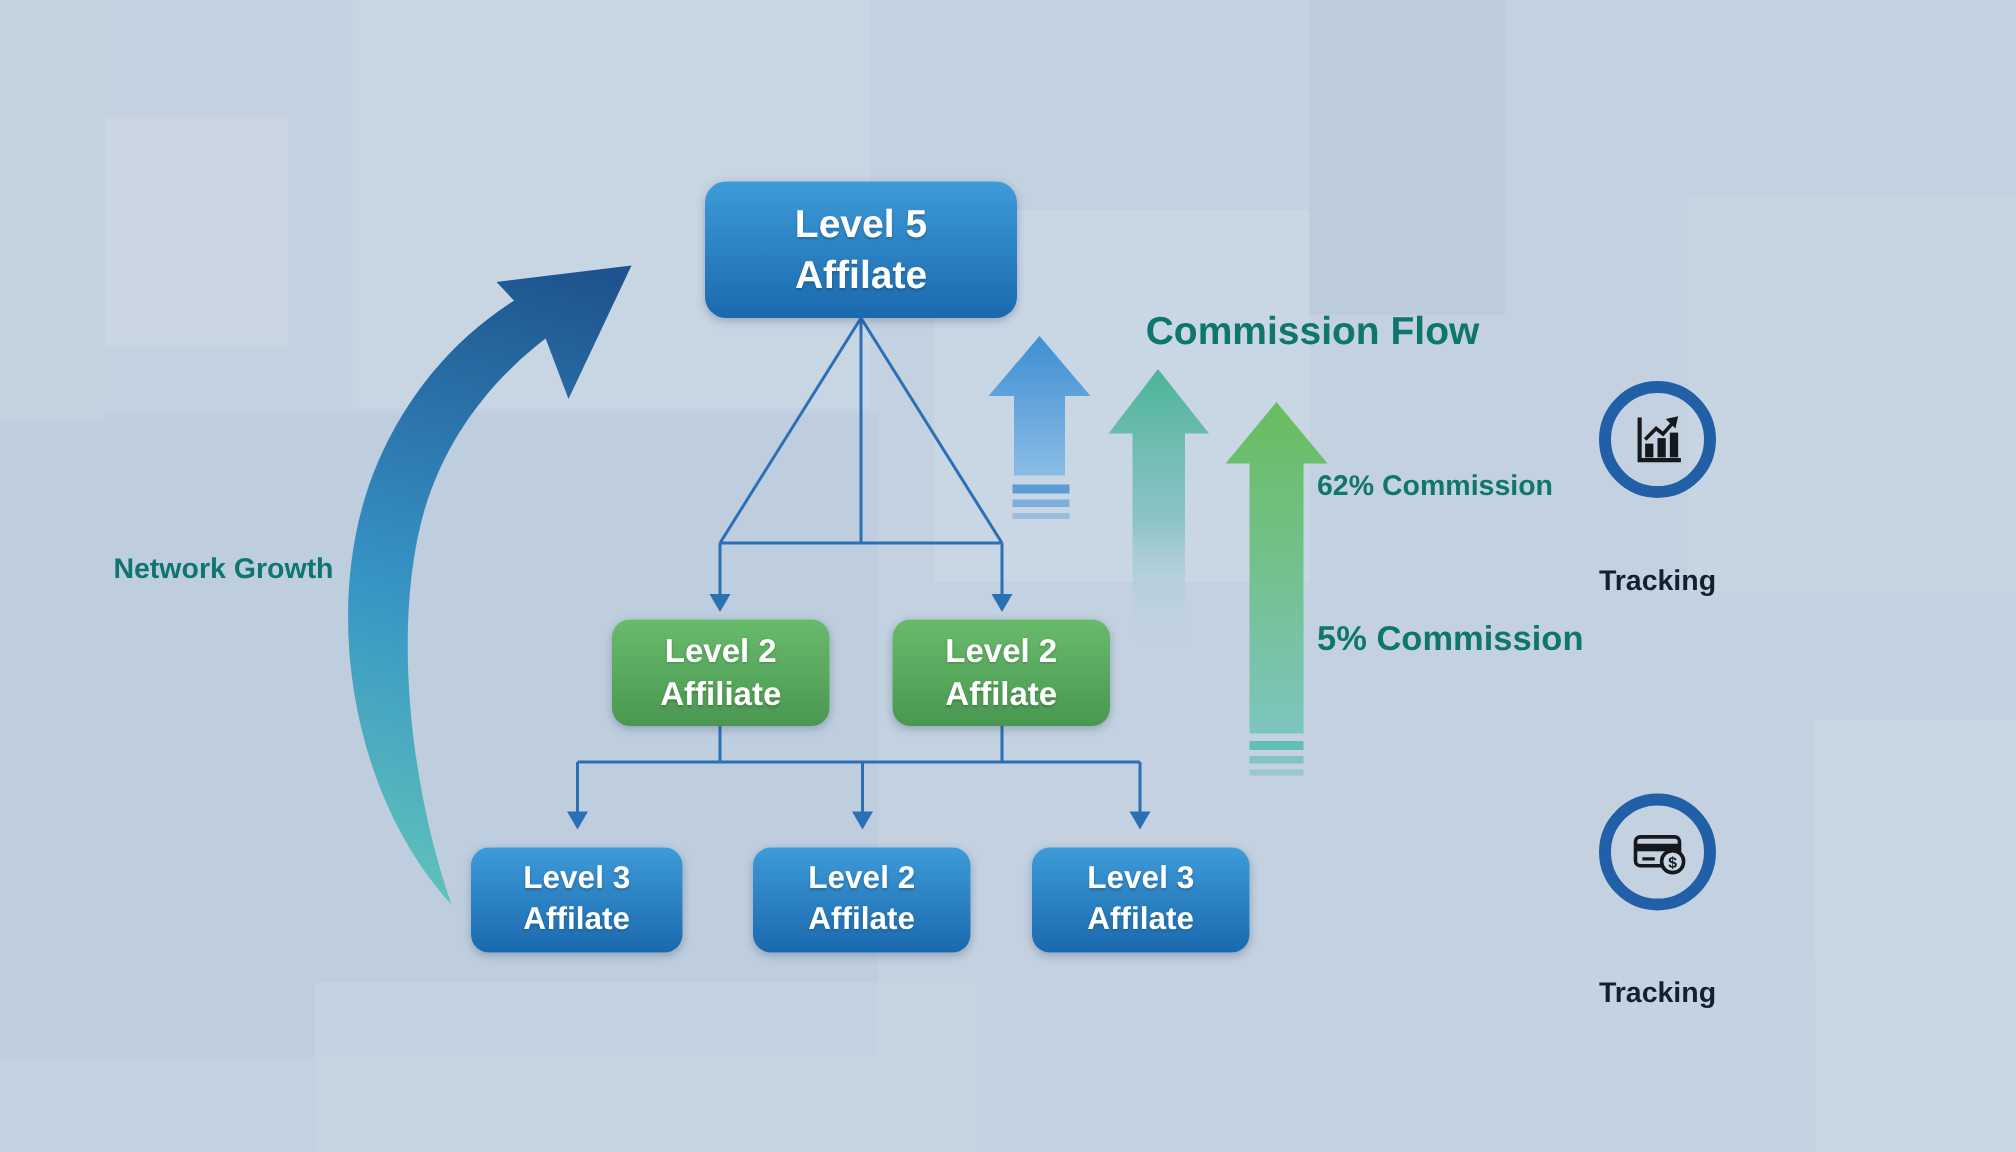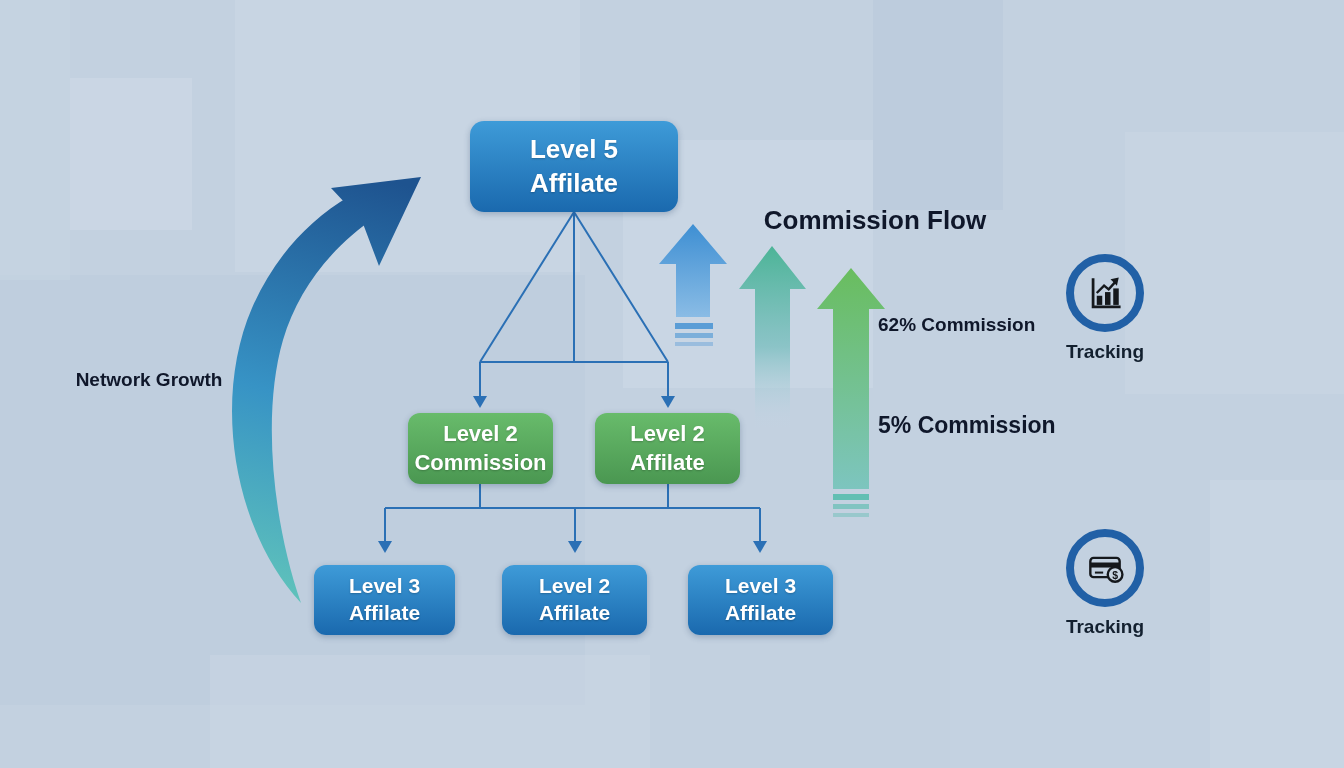--- a/index.html
+++ b/index.html
@@ -5,22 +5,22 @@
   html,body{margin:0;padding:0;}
   body{font-family:"Liberation Sans",sans-serif;}
   .canvas{position:relative;width:1344px;height:768px;background:#c3d1e0;overflow:hidden;}
   .patch{position:absolute;}
   .art{position:absolute;left:0;top:0;z-index:2;}
   .node{position:absolute;z-index:3;display:flex;flex-direction:column;align-items:center;justify-content:center;
         color:#fff;font-weight:bold;text-align:center;line-height:1.28;
         box-shadow:0 2px 6px rgba(25,55,95,.28);text-shadow:0 1px 2px rgba(0,0,0,.22);}
   .node-blue{background:linear-gradient(180deg,#3e9bd8 0%,#1a69ae 100%);}
   .node-green{background:linear-gradient(180deg,#68bb6b 0%,#4a9751 100%);}
-  .lbl{position:absolute;z-index:3;color:#0f172a;font-weight:bold;}
-  .feature{position:absolute;z-index:3;display:flex;flex-direction:column;align-items:center;}
+  .lbl{position:absolute;z-index:3;color:#0f766e;font-weight:bold;}
+  .feature{position:absolute;z-index:3;display:flex;flex-direction:column;align-items:center;gap:36px;}
   .ring{width:62px;height:62px;border:8px solid #2160a6;border-radius:50%;
         display:flex;align-items:center;justify-content:center;background:transparent;}
   .feature .flabel{margin-top:9px;color:#13202f;font-weight:bold;font-size:19px;}
 </style>
 </head>
 <body>
 
 <div class="canvas">
 
   <div>
@@ -100,21 +100,21 @@
     </g>
   </svg>
 
   <div class="node node-blue" style="left:470px;top:121px;width:208px;height:91px;border-radius:14px;font-size:26px;">
     <span>Level 5</span>
     <span>Affilate</span>
   </div>
 
   <div class="node node-green" style="left:408px;top:413px;width:145px;height:71px;border-radius:12px;font-size:22px;">
     <span>Level 2</span>
-    <span>Commission</span>
+    <span>Affiliate</span>
   </div>
 
   <div class="node node-green" style="left:595px;top:413px;width:145px;height:71px;border-radius:12px;font-size:22px;">
     <span>Level 2</span>
     <span>Affilate</span>
   </div>
 
   <div class="node node-blue" style="left:314px;top:565px;width:141px;height:70px;border-radius:12px;font-size:21px;">
     <span>Level 3</span>
     <span>Affilate</span>

